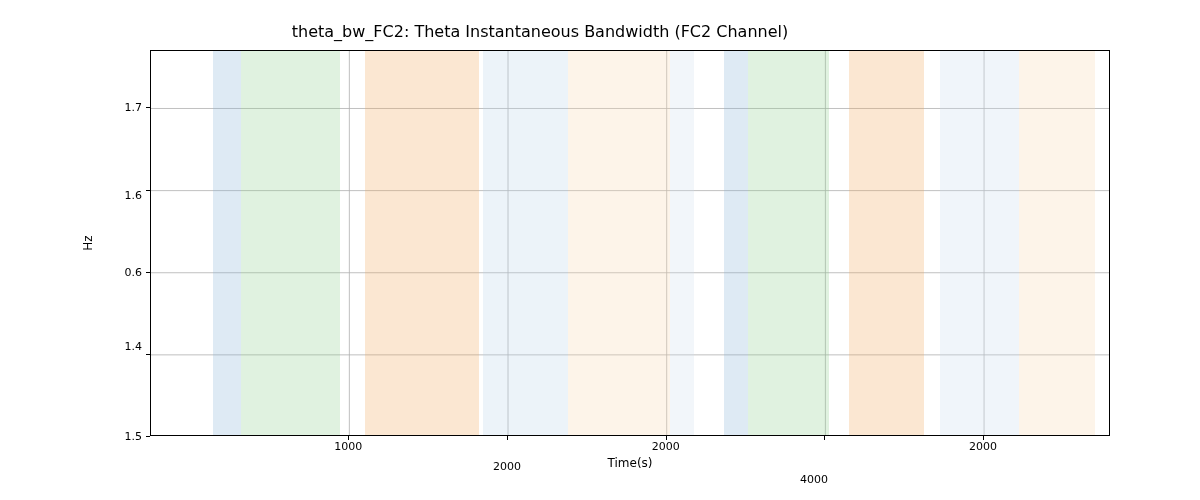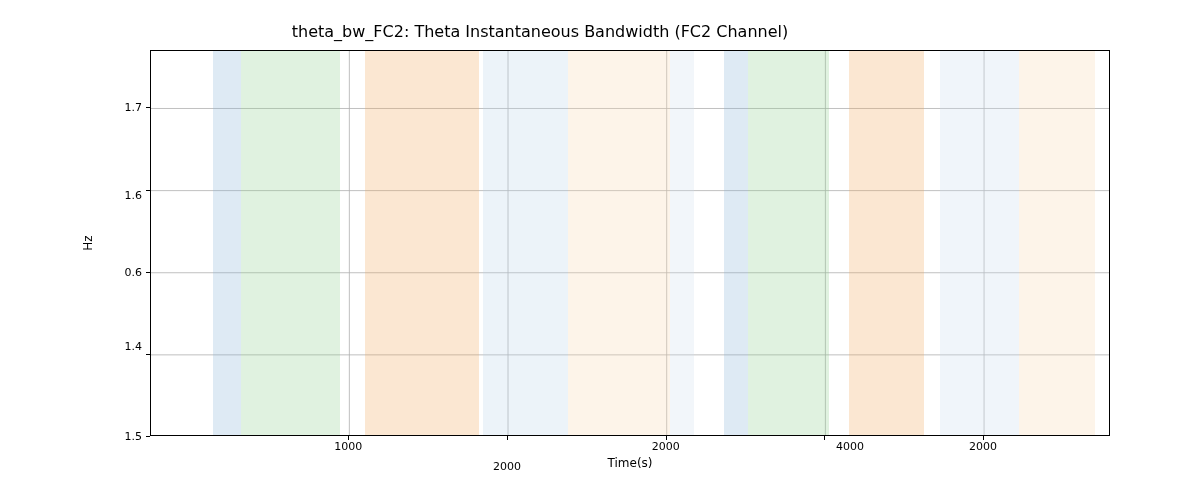--- a/index.html
+++ b/index.html
@@ -112,21 +112,21 @@
   <div class="ylabel">Hz</div>
   <div class="xlabel">Time(s)</div>
 
   <div id="xticks-layer">
       <div class="xtick" style="left: 348.347px;">1000</div>
       <div class="tickmark" style="left: 348.347px; top: 436px; width: 1px; height: 4px;"></div>
       <div class="xtick" style="left: 507.025px; margin-top: 20px;">2000</div>
       <div class="tickmark" style="left: 507.025px; top: 436px; width: 1px; height: 4px;"></div>
       <div class="xtick" style="left: 665.702px;">2000</div>
       <div class="tickmark" style="left: 665.702px; top: 436px; width: 1px; height: 4px;"></div>
-      <div class="xtick" style="left: 850px;">4000</div>
+      <div class="xtick" style="left: 814px; margin-top: 33px;">4000</div>
       <div class="tickmark" style="left: 824.38px; top: 436px; width: 1px; height: 4px;"></div>
       <div class="xtick" style="left: 983.058px;">2000</div>
       <div class="tickmark" style="left: 983.058px; top: 436px; width: 1px; height: 4px;"></div>
     </div>
   <div id="yticks-layer">
       <div class="ytick" style="top: 436px;">1.5</div>
       <div class="tickmark" style="left: 146px; top: 436px; width: 4px; height: 1px;"></div>
       <div class="ytick" style="top: 346px;">1.4</div>
       <div class="tickmark" style="left: 146px; top: 353.872px; width: 4px; height: 1px;"></div>
       <div class="ytick" style="top: 271.745px;">0.6</div>

